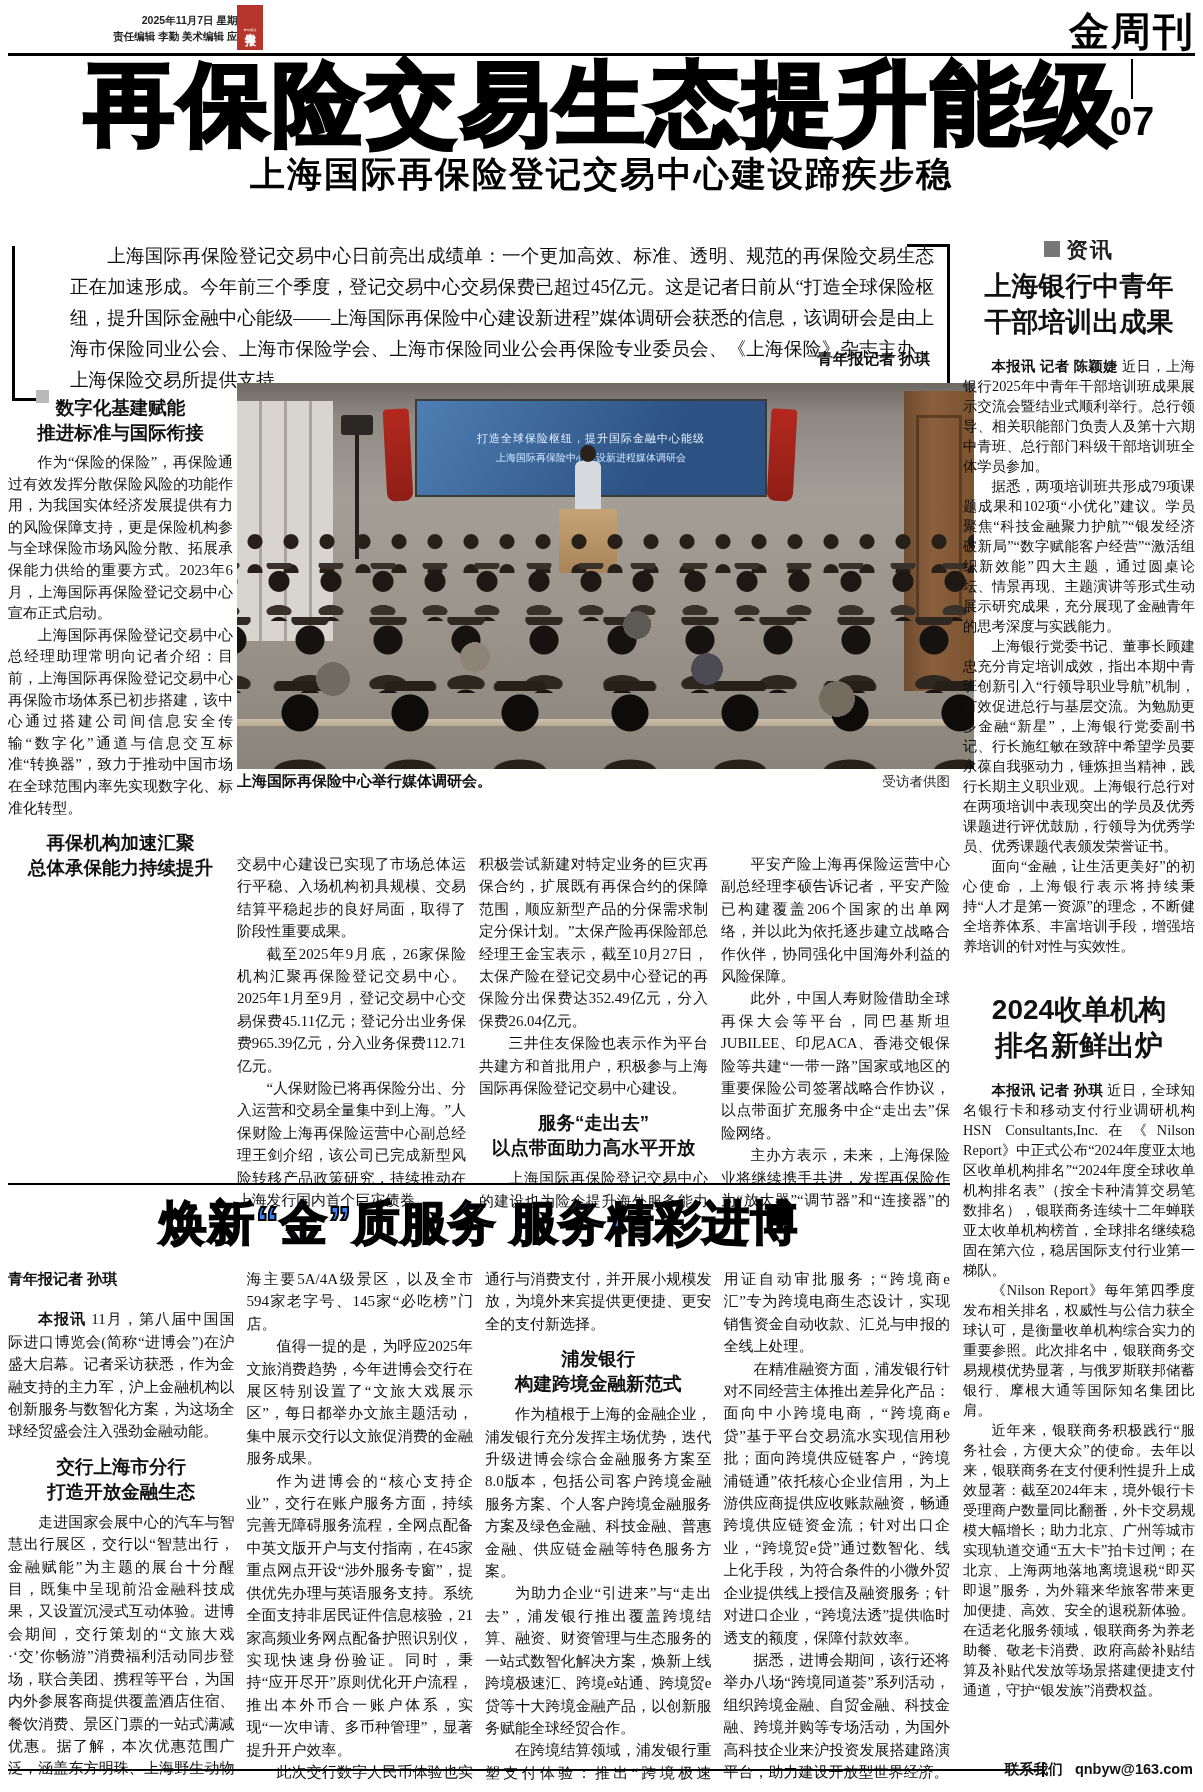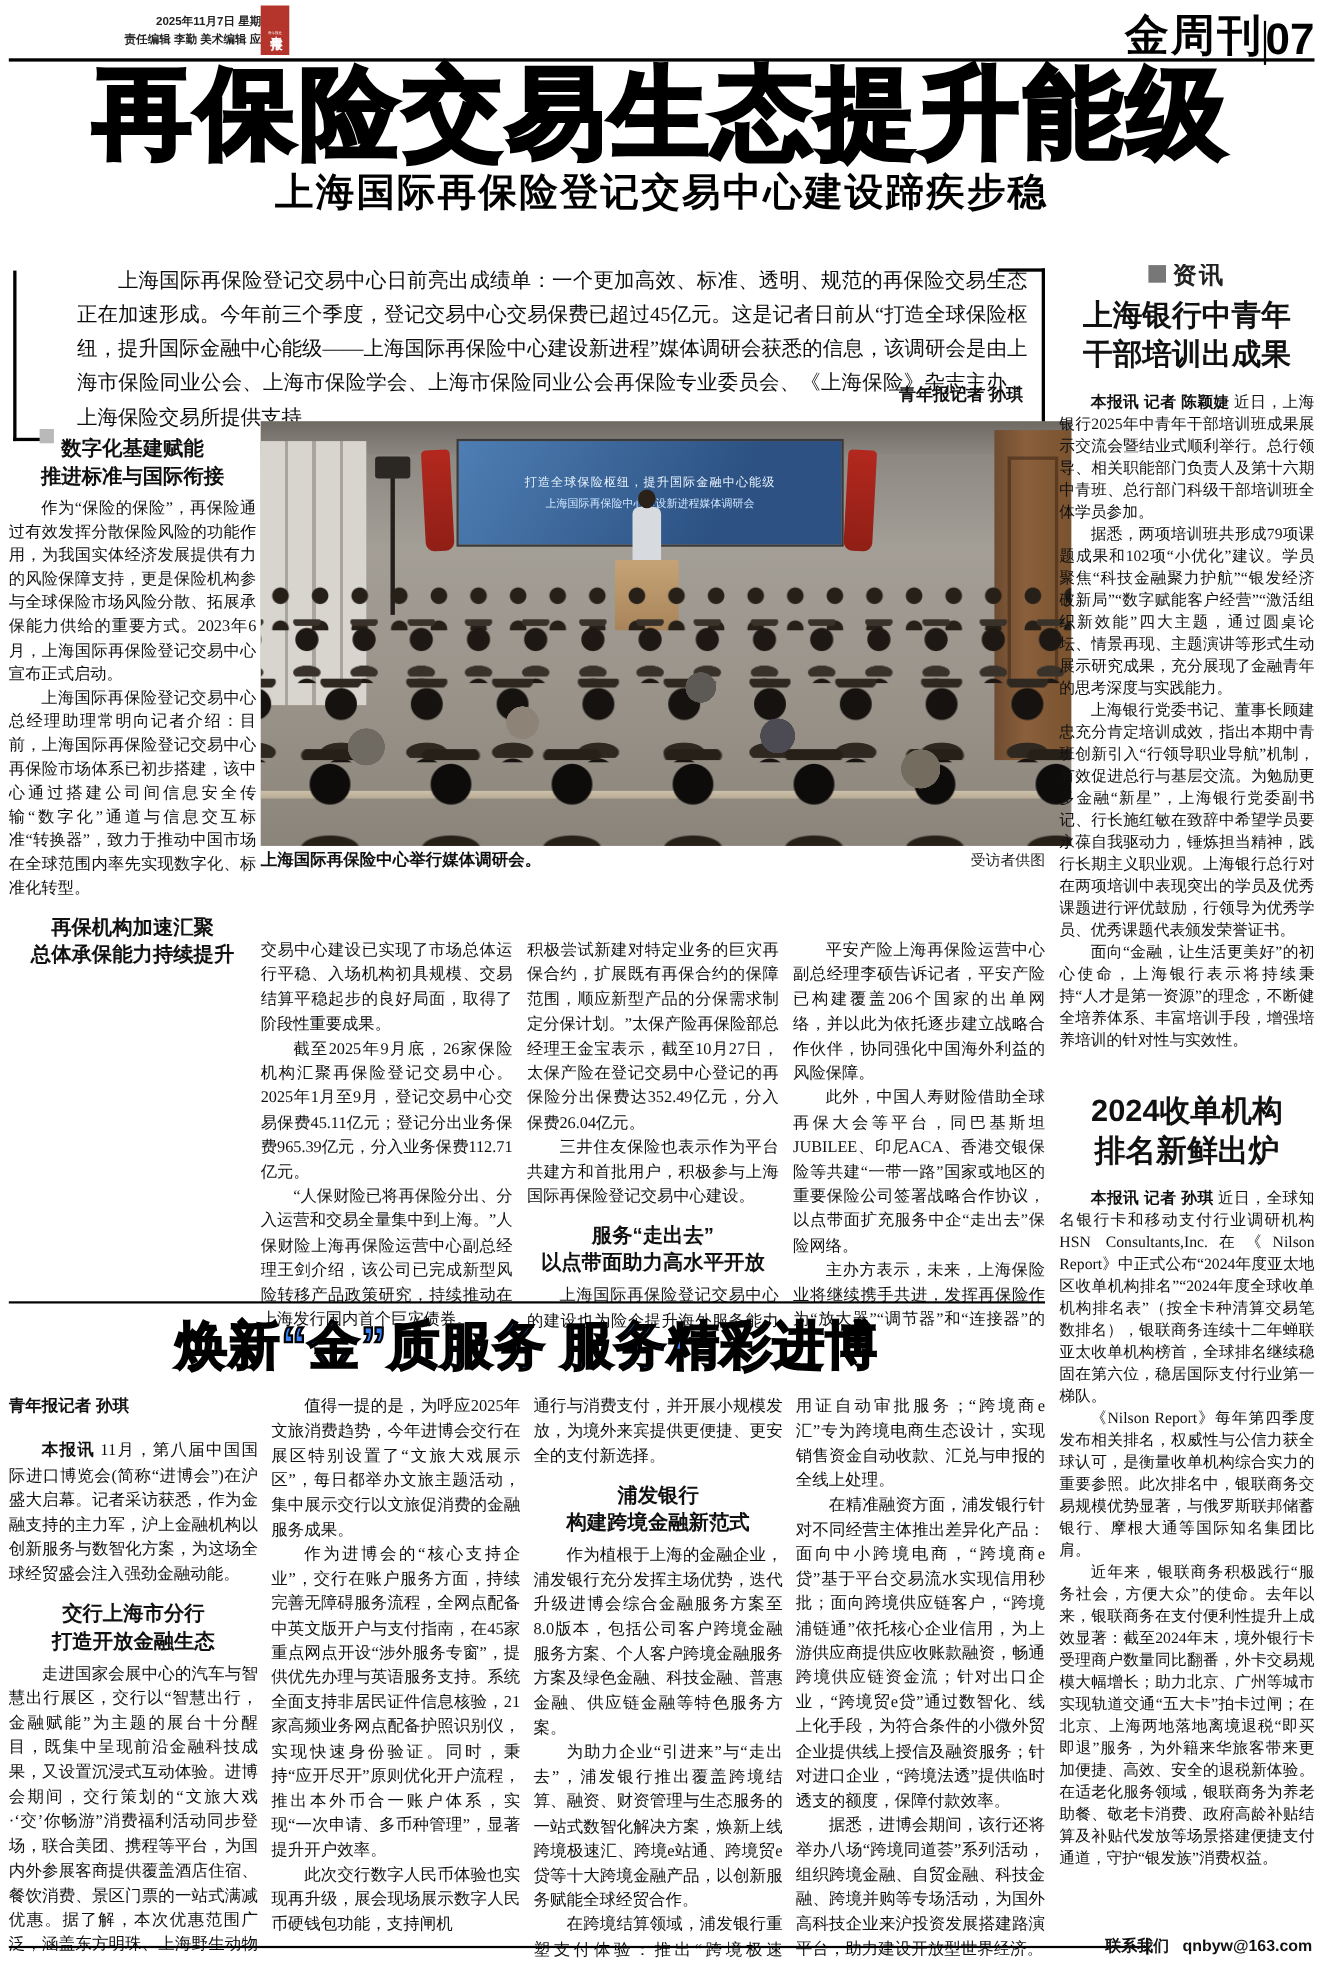--- a/index.html
+++ b/index.html
@@ -9,22 +9,22 @@
 
   
   .hdr-left{left:48px;top:12px;width:200px;text-align:right;
             font-family:"Liberation Sans",sans-serif;font-size:10.5px;font-weight:700;
             line-height:16px;color:#222;}
   .masthead{left:237px;top:5px;width:26px;height:45px;background:#b5352c;color:#fff;
             display:flex;flex-direction:column;align-items:center;justify-content:center;
             font-family:"Liberation Serif",serif;}
   .masthead .mh-chars{writing-mode:vertical-rl;font-size:11px;font-weight:700;letter-spacing:1px;line-height:13px;}
   .masthead .mh-sub{font-size:4px;transform:scale(.8);white-space:nowrap;}
-  .hdr-right{right:8px;top:4px;display:flex;align-items:flex-end;gap:0;
-             font-family:"Liberation Sans",sans-serif;}
+  .hdr-right{right:8px;top:4px;display:flex;align-items:center;gap:0;
+             font-family:"Liberation Sans",sans-serif;flex-direction:column;}
   .section-title{font-size:40px;font-weight:600;letter-spacing:2px;color:#000;}
   .hdr-div{width:2px;height:40px;background:#000;}
   .page-no{font-size:40px;font-weight:700;color:#000;}
   .hdr-rule{left:8px;top:53px;width:1187px;height:2.5px;background:#000;}
 
   
   .main-headline{left:0;top:56px;width:1203px;text-align:center;
       font-family:"Liberation Sans",sans-serif;font-weight:900;font-size:90px;line-height:96px;
       letter-spacing:4px;color:#000;-webkit-text-stroke:3.5px #000;}
   .sub-headline{left:0;top:151px;width:1203px;text-align:center;
@@ -249,20 +249,21 @@
     <div class="expo-col">
 
     <div class="blk blk-by"><span class="pfx"></span><span>青年报记者 孙琪</span></div>
         <div class="blk blk-p"><span class="pfx">本报讯</span><span> 11月，第八届中国国际进口博览会(简称“进博会”)在沪盛大启幕。记者采访获悉，作为金融支持的主力军，沪上金融机构以创新服务与数智化方案，为这场全球经贸盛会注入强劲金融动能。</span></div>
         <div class="blk blk-h"><span class="pfx"></span><span>交行上海市分行
 打造开放金融生态</span></div>
         <div class="blk blk-p"><span class="pfx"></span><span>走进国家会展中心的汽车与智慧出行展区，交行以“智慧出行，金融赋能”为主题的展台十分醒目，既集中呈现前沿金融科技成果，又设置沉浸式互动体验。进博会期间，交行策划的“文旅大戏·‘交’你畅游”消费福利活动同步登场，联合美团、携程等平台，为国内外参展客商提供覆盖酒店住宿、餐饮消费、景区门票的一站式满减优惠。据了解，本次优惠范围广泛，涵盖东方明珠、上海野生动物园等上</span></div>
       </div>
     <div class="expo-col">
 
+    <div class="blk blk-cont"><span class="pfx"></span><span>海主要5A/4A级景区，以及全市594家老字号、145家“必吃榜”门店。</span></div>
         <div class="blk blk-p"><span class="pfx"></span><span>值得一提的是，为呼应2025年文旅消费趋势，今年进博会交行在展区特别设置了“文旅大戏展示区”，每日都举办文旅主题活动，集中展示交行以文旅促消费的金融服务成果。</span></div>
         <div class="blk blk-p"><span class="pfx"></span><span>作为进博会的“核心支持企业”，交行在账户服务方面，持续完善无障碍服务流程，全网点配备中英文版开户与支付指南，在45家重点网点开设“涉外服务专窗”，提供优先办理与英语服务支持。系统全面支持非居民证件信息核验，21家高频业务网点配备护照识别仪，实现快速身份验证。同时，秉持“应开尽开”原则优化开户流程，推出本外币合一账户体系，实现“一次申请、多币种管理”，显著提升开户效率。</span></div>
         <div class="blk blk-p"><span class="pfx"></span><span>此次交行数字人民币体验也实现再升级，展会现场展示数字人民币硬钱包功能，支持闸机</span></div>
       </div>
     <div class="expo-col">
 
     <div class="blk blk-cont"><span class="pfx"></span><span>通行与消费支付，并开展小规模发放，为境外来宾提供更便捷、更安全的支付新选择。</span></div>
         <div class="blk blk-h"><span class="pfx"></span><span>浦发银行
 构建跨境金融新范式</span></div>
         <div class="blk blk-p"><span class="pfx"></span><span>作为植根于上海的金融企业，浦发银行充分发挥主场优势，迭代升级进博会综合金融服务方案至8.0版本，包括公司客户跨境金融服务方案、个人客户跨境金融服务方案及绿色金融、科技金融、普惠金融、供应链金融等特色服务方案。</span></div>

